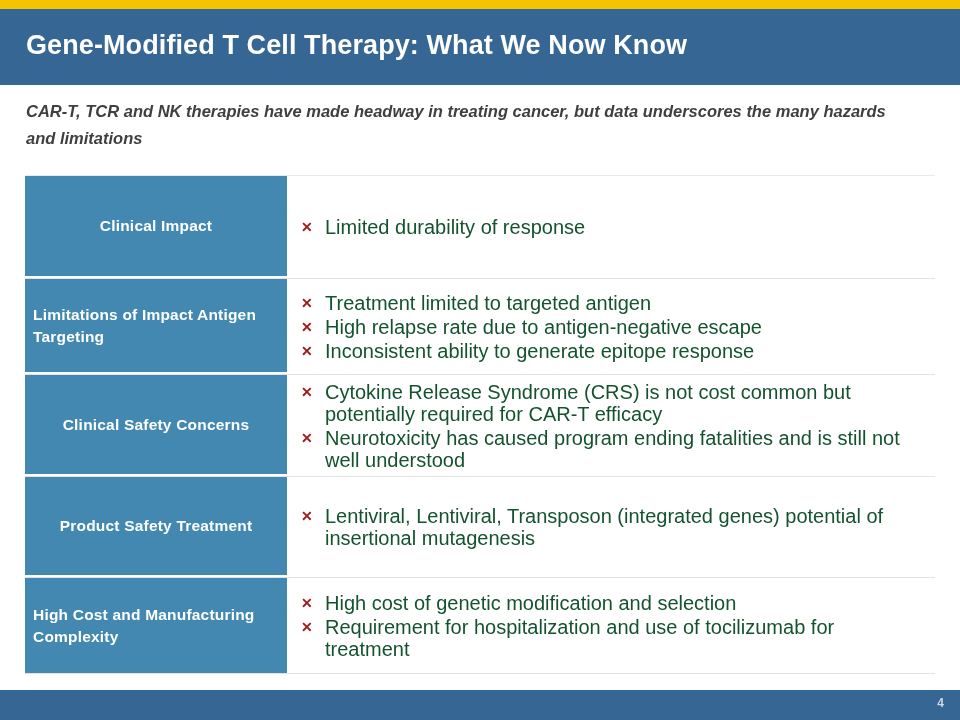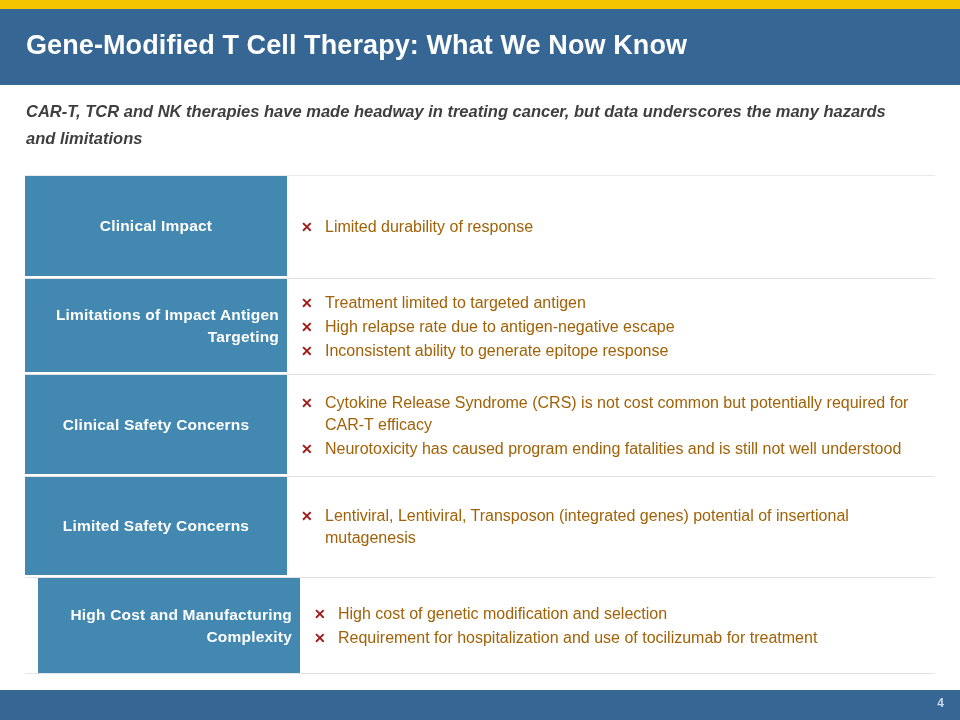--- a/index.html
+++ b/index.html
@@ -78,32 +78,31 @@
     border-top: 1px solid #e9e9e9;
   }
   .row-label {
     width: 262px;
     min-width: 262px;
     background: #4288b0;
     color: #ffffff;
     font-size: 15.5px;
     font-weight: bold;
     line-height: 22px;
-    text-align: right;
+    text-align: left;
     display: flex;
     align-items: center;
     justify-content: center;
     padding: 4px 8px;
     box-sizing: border-box;
     border-bottom: 2px solid #ffffff;
     letter-spacing: 0.2px;
   }
   .row:last-child .row-label {
     border-bottom: none;
-    margin-left: 13px;
   }
   .row-content {
     flex: 1;
     display: flex;
     flex-direction: column;
     justify-content: center;
     padding: 6px 14px 6px 14px;
     box-sizing: border-box;
   }
   .bullet {
@@ -114,22 +113,22 @@
   .bullet-mark {
     color: #a01a1a;
     font-size: 14px;
     font-weight: bold;
     line-height: 22px;
     width: 24px;
     min-width: 24px;
     flex-shrink: 0;
   }
   .bullet-text {
-    color: #a16207;
-    font-size: 16px;
+    color: #14532d;
+    font-size: 20px;
     line-height: 22px;
     flex: 1;
   }
 
   
   .row.r1 { height: 102px; }
   .row.r2 { height: 95px; }
   .row.r3 { height: 101px; }
   .row.r4 { height: 100px; }
   .row.r5 { height: 95px; }
@@ -202,21 +201,21 @@
           <span class="bullet-text">Cytokine Release Syndrome (CRS) is not cost common but potentially required for CAR-T efficacy</span>
         </div>
         <div class="bullet">
           <span class="bullet-mark">✕</span>
           <span class="bullet-text">Neurotoxicity has caused program ending fatalities and is still not well understood</span>
         </div>
       </div>
     </div>
 
     <div class="row r4">
-      <div class="row-label">Limited Safety Concerns</div>
+      <div class="row-label">Product Safety Treatment</div>
       <div class="row-content">
         <div class="bullet">
           <span class="bullet-mark">✕</span>
           <span class="bullet-text">Lentiviral, Lentiviral, Transposon (integrated genes) potential of insertional mutagenesis</span>
         </div>
       </div>
     </div>
 
     <div class="row r5">
       <div class="row-label">High Cost and Manufacturing Complexity</div>

